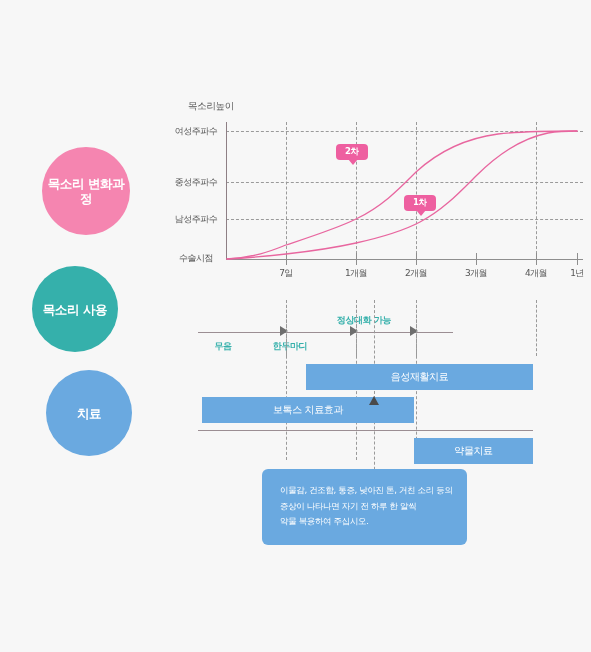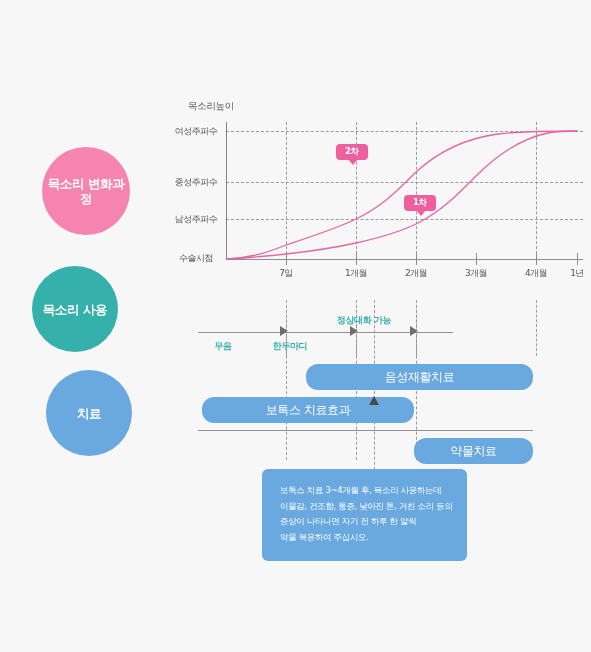--- a/index.html
+++ b/index.html
@@ -194,23 +194,23 @@
   
   #treat-panel {
     position: absolute;
     left: 168px; top: 358px;
     width: 415px; height: 130px;
   }
   .treat-bar {
     position: absolute;
     height: 26px;
     background: #6aa9e0;
-    border-radius: 12px;
+    border-radius: 0;
     color: #ffffff;
-    font-size: 12px;
+    font-size: 10px;
     letter-spacing: -0.4px;
     display: flex;
     align-items: center;
     justify-content: center;
     white-space: nowrap;
     text-align: center;
   }
   #bar-voice-rehab { left: 138px; top: 6px;  width: 227px; }
   #bar-botox       { left: 34px;  top: 39px; width: 212px; }
   #bar-medication  { left: 246px; top: 80px; width: 119px; }
@@ -364,19 +364,18 @@
       <span>보톡스 치료효과</span>
     </div>
     <div class="treat-bar" id="bar-medication">
       <span>약물치료</span>
     </div>
 
     <div id="treat-up-arrow"></div>
   </div>
 
   <div id="tooltip-box">
-    <span class="tip-line">보톡스 치료 3~4개월 후, 목소리 사용하는데</span>
     <span class="tip-line">이물감, 건조함, 통증, 낮아진 톤, 거친 소리 등의</span>
     <span class="tip-line">증상이 나타나면 자기 전 하루 한 알씩</span>
     <span class="tip-line">약물 복용하여 주십시오.</span>
   </div>
 
 </div>
 
 </body></html>

